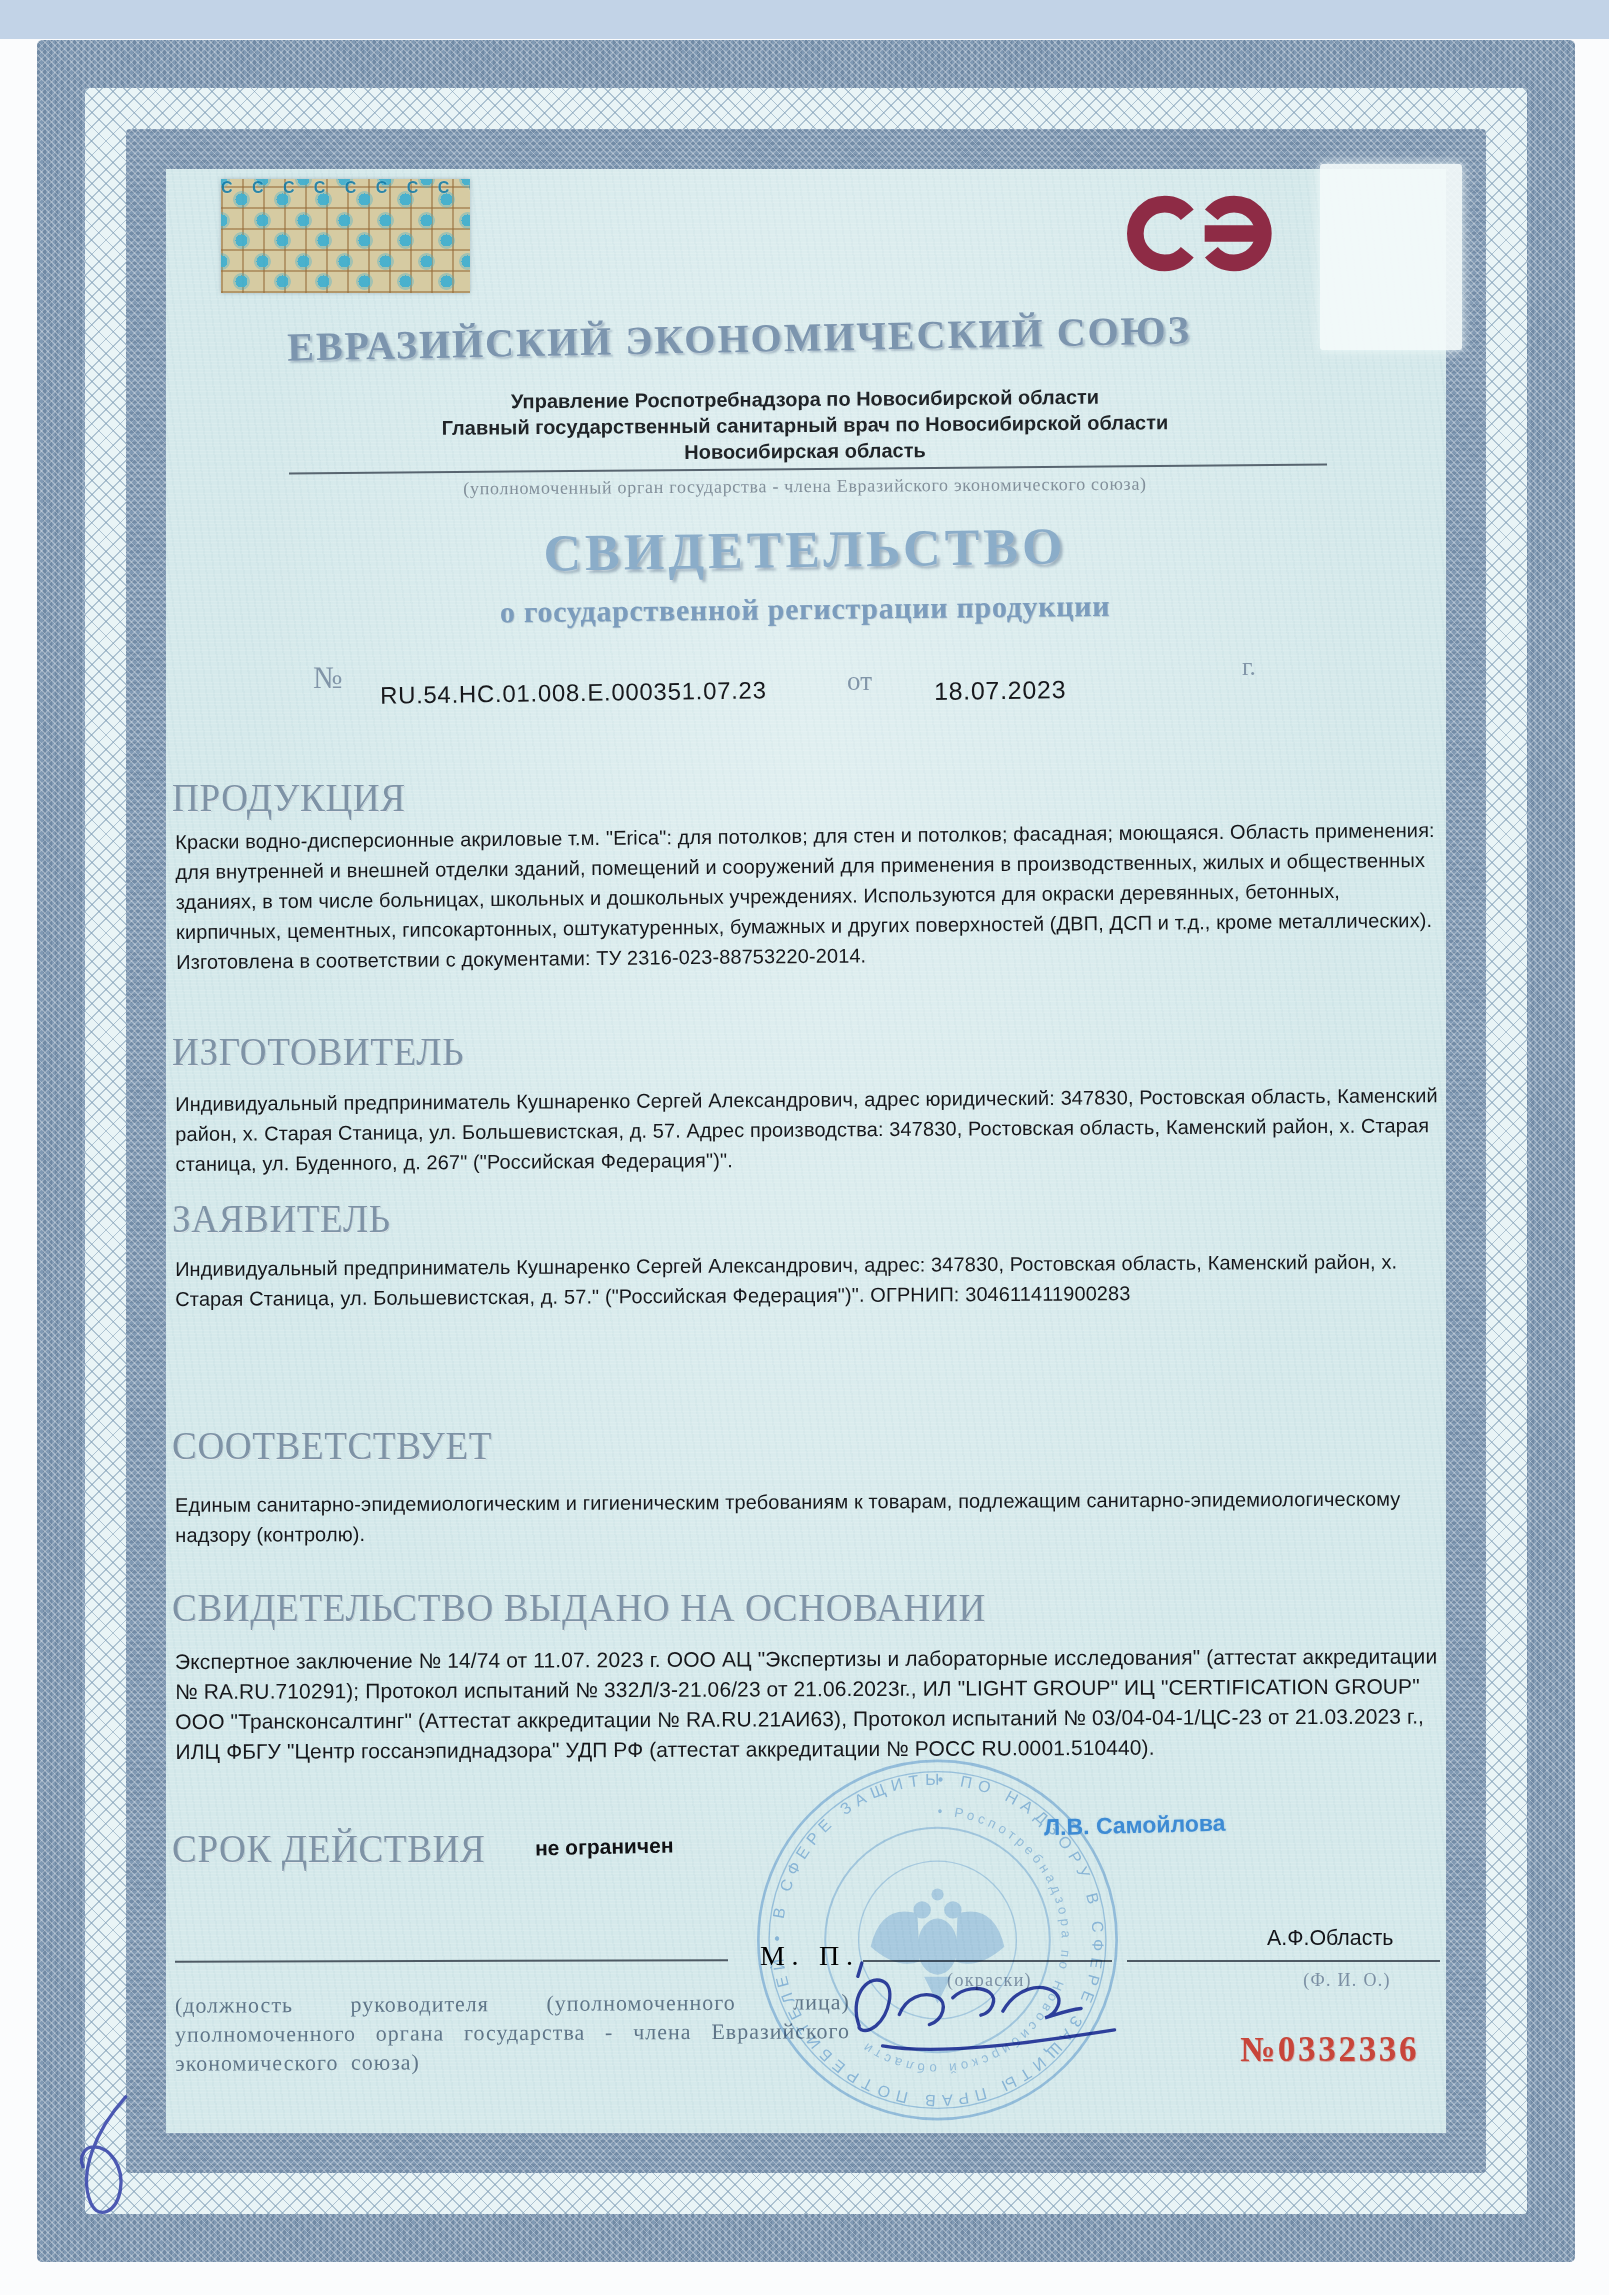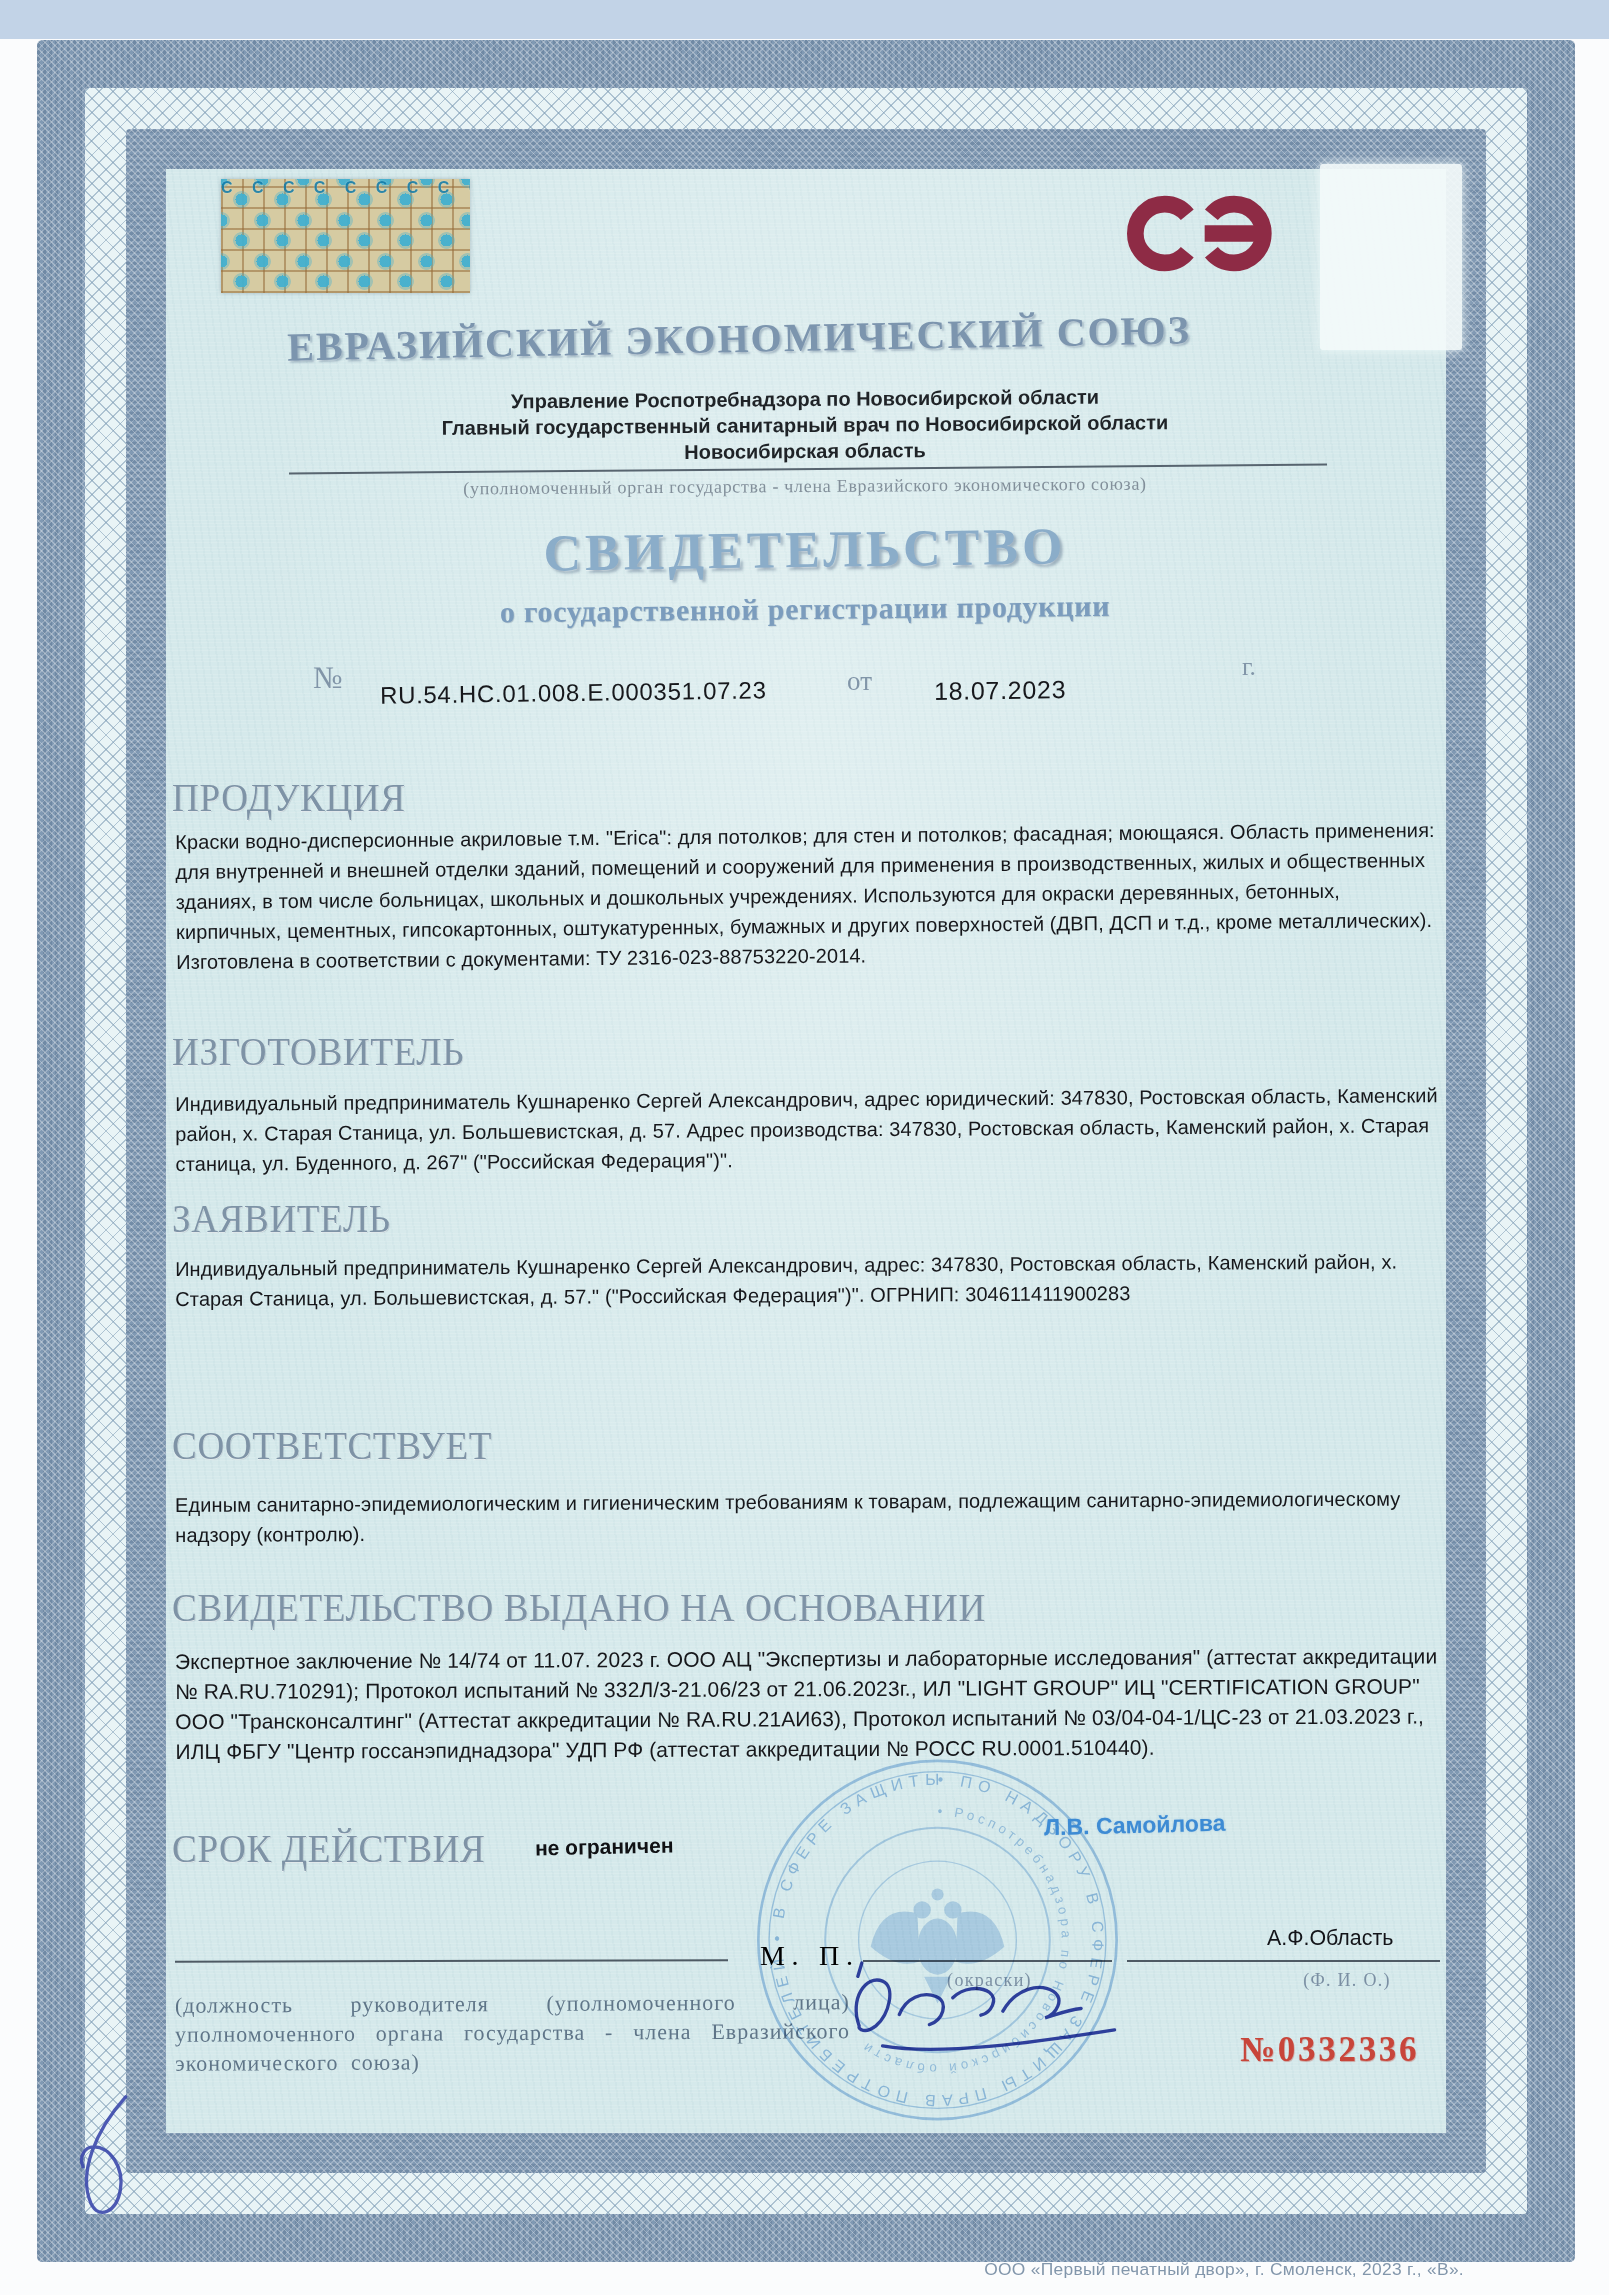--- a/index.html
+++ b/index.html
@@ -215,16 +215,15 @@
       <path d="M200,70 C215,55 240,52 255,62 C268,72 258,92 242,96"></path>
       <path d="M275,90 C295,55 330,48 350,60 C368,72 355,95 338,100 C352,96 372,88 392,86"></path>
       <path d="M95,142 C180,157 320,137 442,118"></path>
     </g>
   </svg>
 
   <svg class="abs pen-mark" viewBox="0 0 150 235">
     <path d="M100,25 C55,75 28,140 48,185 C60,210 86,198 92,165 C98,130 76,100 52,100 C38,100 30,115 36,130" fill="none" stroke="#3c49ac" stroke-width="5" stroke-linecap="round" opacity=".9"></path>
   </svg>
 
-  <div class="abs footer">ООО «Первый печатный двор»,  г. Смоленск,  2023 г.,  «В».</div>
 
 </div>
 
 
 </body></html>

